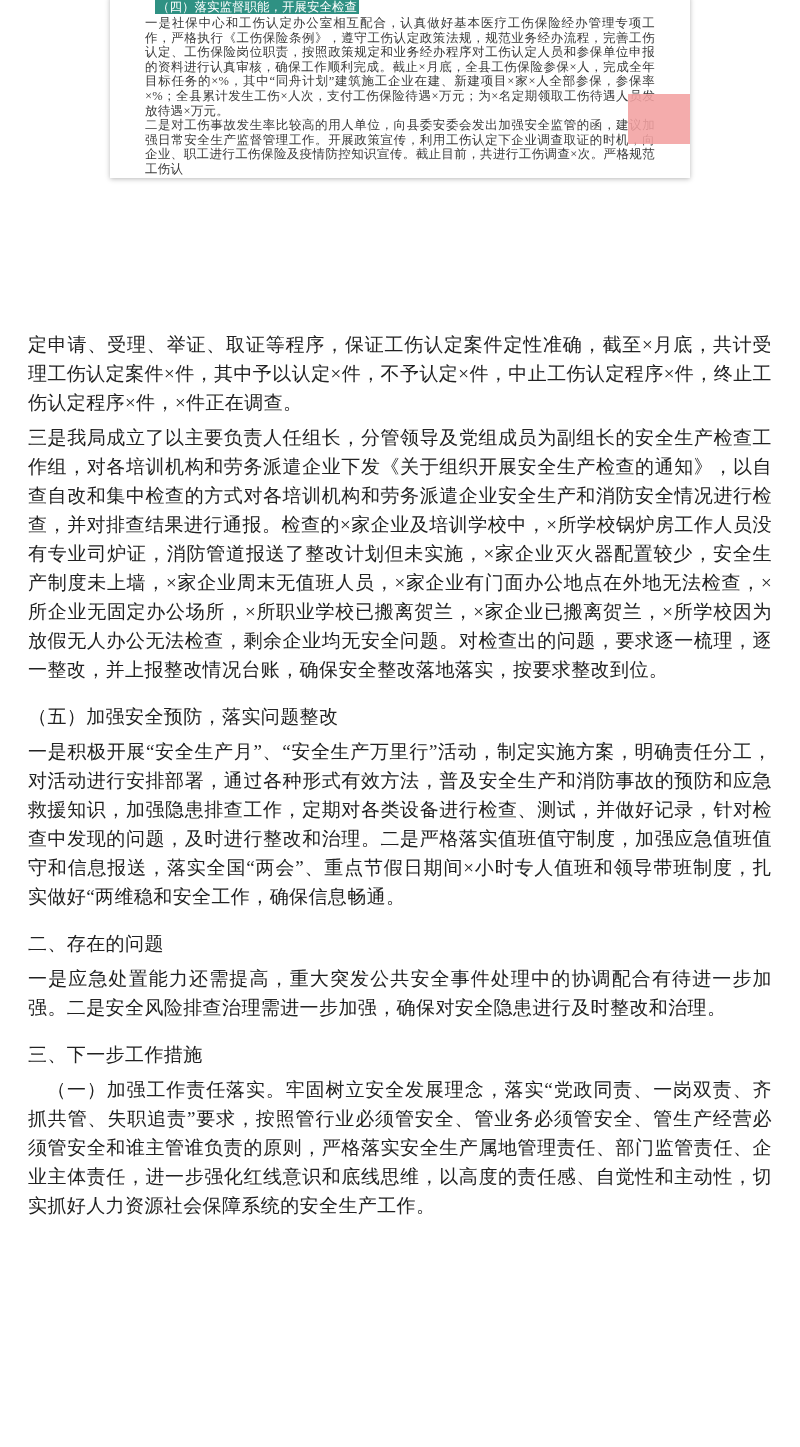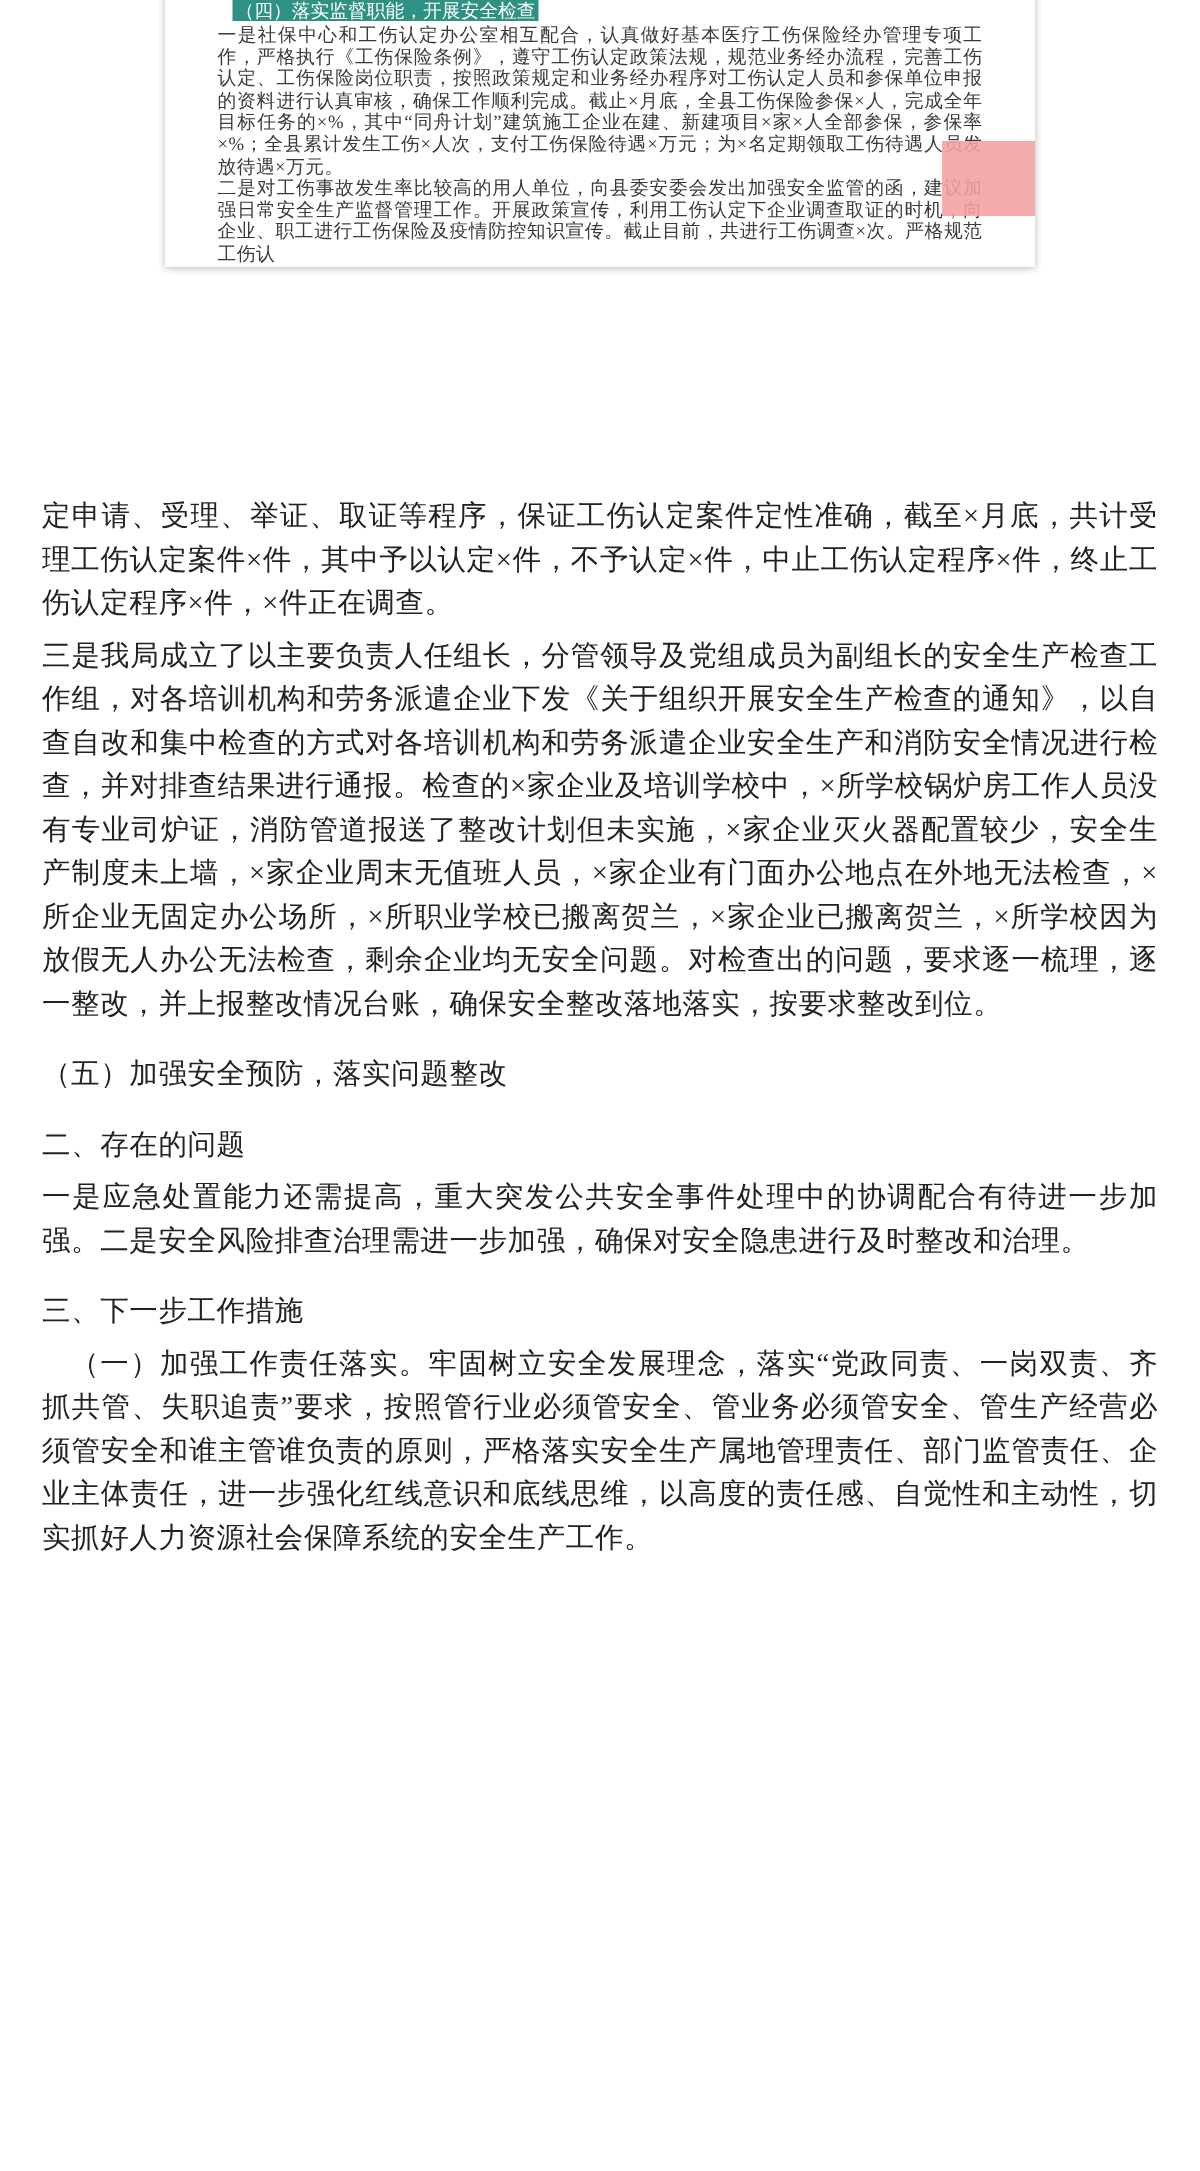--- a/index.html
+++ b/index.html
@@ -93,19 +93,20 @@
       <p class="p-text">一是社保中心和工伤认定办公室相互配合，认真做好基本医疗工伤保险经办管理专项工作，严格执行《工伤保险条例》，遵守工伤认定政策法规，规范业务经办流程，完善工伤认定、工伤保险岗位职责，按照政策规定和业务经办程序对工伤认定人员和参保单位申报的资料进行认真审核，确保工作顺利完成。截止×月底，全县工伤保险参保×人，完成全年目标任务的×%，其中“同舟计划”建筑施工企业在建、新建项目×家×人全部参保，参保率×%；全县累计发生工伤×人次，支付工伤保险待遇×万元；为×名定期领取工伤待遇人员发放待遇×万元。</p>
       <p class="p-text">二是对工伤事故发生率比较高的用人单位，向县委安委会发出加强安全监管的函，建议加强日常安全生产监督管理工作。开展政策宣传，利用工伤认定下企业调查取证的时机，向企业、职工进行工伤保险及疫情防控知识宣传。截止目前，共进行工伤调查×次。严格规范工伤认</p>
     </div>
     <div class="pink"></div>
   </figure>
 
   <main class="doc">
     <p class="para">定申请、受理、举证、取证等程序，保证工伤认定案件定性准确，截至×月底，共计受理工伤认定案件×件，其中予以认定×件，不予认定×件，中止工伤认定程序×件，终止工伤认定程序×件，×件正在调查。</p>
     <p class="para">三是我局成立了以主要负责人任组长，分管领导及党组成员为副组长的安全生产检查工作组，对各培训机构和劳务派遣企业下发《关于组织开展安全生产检查的通知》，以自查自改和集中检查的方式对各培训机构和劳务派遣企业安全生产和消防安全情况进行检查，并对排查结果进行通报。检查的×家企业及培训学校中，×所学校锅炉房工作人员没有专业司炉证，消防管道报送了整改计划但未实施，×家企业灭火器配置较少，安全生产制度未上墙，×家企业周末无值班人员，×家企业有门面办公地点在外地无法检查，×所企业无固定办公场所，×所职业学校已搬离贺兰，×家企业已搬离贺兰，×所学校因为放假无人办公无法检查，剩余企业均无安全问题。对检查出的问题，要求逐一梳理，逐一整改，并上报整改情况台账，确保安全整改落地落实，按要求整改到位。</p>
     <p class="para heading">（五）加强安全预防，落实问题整改</p>
+    <p class="para">一是积极开展“安全生产月”、“安全生产万里行”活动，制定实施方案，明确责任分工，对活动进行安排部署，通过各种形式有效方法，普及安全生产和消防事故的预防和应急救援知识，加强隐患排查工作，定期对各类设备进行检查、测试，并做好记录，针对检查中发现的问题，及时进行整改和治理。二是严格落实值班值守制度，加强应急值班值守和信息报送，落实全国“两会”、重点节假日期间×小时专人值班和领导带班制度，扎实做好“两维稳和安全工作，确保信息畅通。</p>
     <p class="para heading">二、存在的问题</p>
     <p class="para">一是应急处置能力还需提高，重大突发公共安全事件处理中的协调配合有待进一步加强。二是安全风险排查治理需进一步加强，确保对安全隐患进行及时整改和治理。</p>
     <p class="para heading">三、下一步工作措施</p>
     <p class="para indent">（一）加强工作责任落实。牢固树立安全发展理念，落实“党政同责、一岗双责、齐抓共管、失职追责”要求，按照管行业必须管安全、管业务必须管安全、管生产经营必须管安全和谁主管谁负责的原则，严格落实安全生产属地管理责任、部门监管责任、企业主体责任，进一步强化红线意识和底线思维，以高度的责任感、自觉性和主动性，切实抓好人力资源社会保障系统的安全生产工作。</p>
   </main>
 
 </div>
 
 </body></html>

